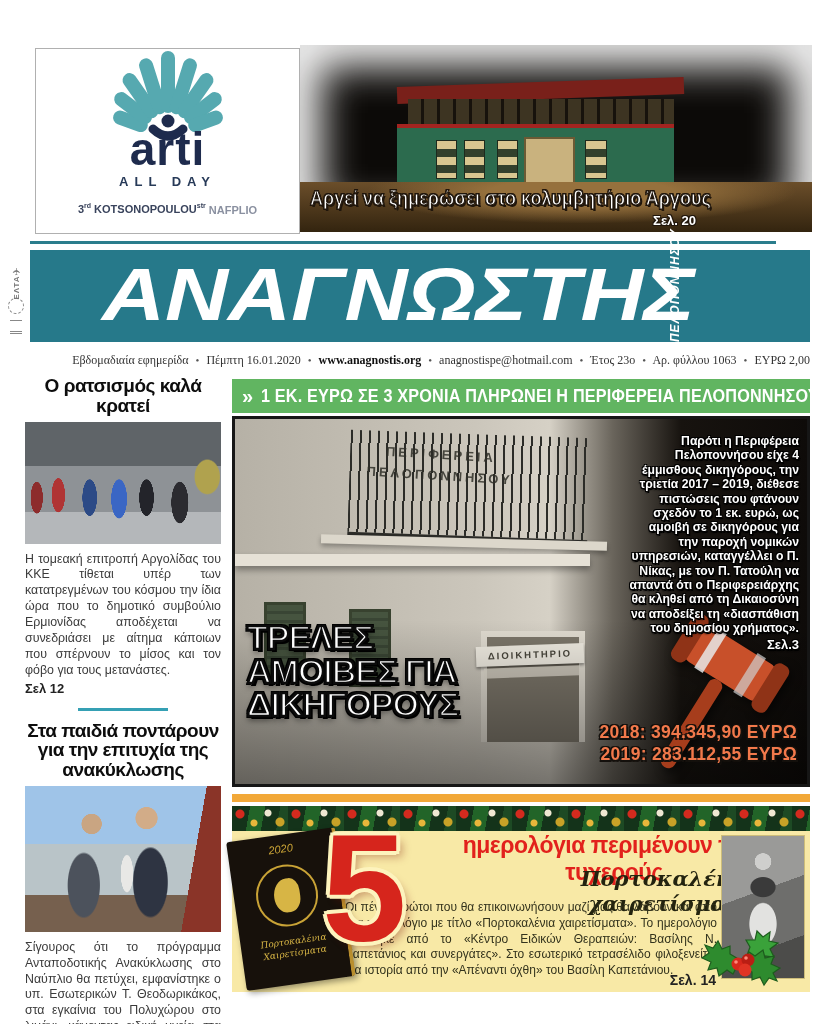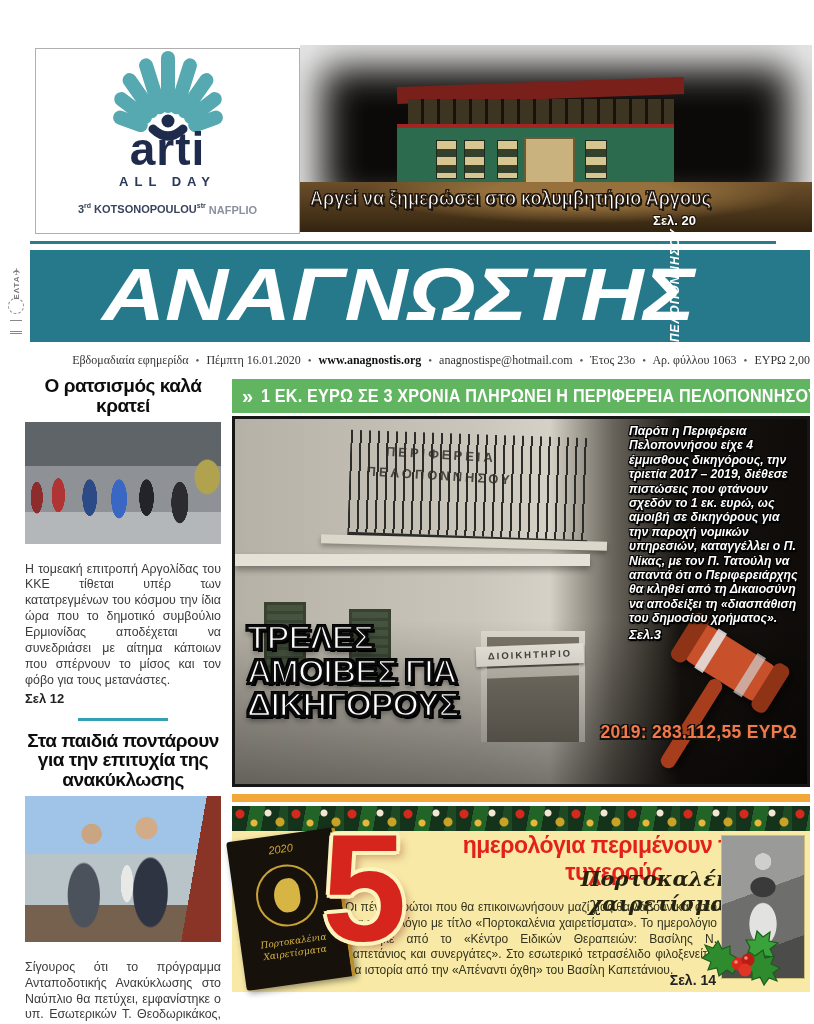--- a/index.html
+++ b/index.html
@@ -74,21 +74,21 @@
      radial-gradient(ellipse 22px 30px at 93% 45%,#b0a24e 0 55%,transparent 60%),
      linear-gradient(#5f6468 0 36%,#8e9296 36% 74%,#b4b7ba 74%);}
   .photo-men{height:146px;background:
      radial-gradient(circle 11px at 34% 26%,#c9a582 0 90%,transparent 95%),
      radial-gradient(circle 12px at 62% 22%,#d2ac88 0 90%,transparent 95%),
      radial-gradient(ellipse 26px 52px at 30% 68%,#4c525c 0 60%,transparent 64%),
      radial-gradient(ellipse 28px 56px at 64% 66%,#2e3442 0 60%,transparent 64%),
      radial-gradient(ellipse 10px 30px at 52% 60%,#e8e8e6 0 60%,transparent 64%),
      linear-gradient(100deg,transparent 0 82%,#8a3428 82%),
      linear-gradient(#9fc4e8 0 40%,#b9c4c8 40% 75%,#76604e 75%);}
-  .lc-body{font-size:12.4px;line-height:1.28;color:#3b3b3b;text-align:justify;margin-top:18px;}
+  .lc-body{font-size:12.4px;line-height:1.28;color:#3b3b3b;text-align:justify;margin-top:8px;}
   .lc-pageref{font-size:13px;font-weight:bold;color:#222;margin-top:2px;}
   .lc-divider{width:90px;height:3px;background:#35a0b4;margin:12px auto 10px;}
 
   
   .kicker{position:absolute;left:232px;top:379px;width:578px;height:34px;background:#61b561;
           color:#fff;display:flex;align-items:center;box-sizing:border-box;padding-left:10px;}
   .kicker-marker{font-size:20px;font-weight:bold;margin-right:10px;letter-spacing:-2px;}
   .kicker-text{font-size:18px;font-weight:bold;white-space:nowrap;transform:scaleX(.9);
                transform-origin:left center;letter-spacing:.2px;}
 
@@ -109,23 +109,23 @@
   .mp-win{position:absolute;width:36px;height:72px;background:
           repeating-linear-gradient(#46543f 0 6px,#394534 6px 9px);border:3px solid #38422f;}
   .mp-portal{position:absolute;left:43%;top:58%;width:92px;height:105px;background:#7c766a;
              border:6px solid #e0dbd0;border-bottom:0;}
   .mp-sign2{position:absolute;left:42.2%;top:62%;width:108px;height:20px;background:#f0ece2;
             color:#4a473d;font-weight:bold;font-size:9.5px;letter-spacing:2px;text-align:center;
             line-height:20px;transform:rotate(-2deg);box-shadow:0 2px 3px rgba(0,0,0,.4);}
   .mp-sign2b{position:absolute;left:43.5%;top:68%;width:96px;height:10px;background:#ded9cd;
              opacity:.8;transform:rotate(-2deg);}
 
-  .mp-sidetext{position:absolute;right:8px;top:5px;width:170px;text-align:left;color:#fff;
+  .mp-sidetext{position:absolute;right:8px;top:15px;width:170px;text-align:right;color:#fff;
                font-weight:bold;font-size:12.2px;line-height:1.18;
-               text-shadow:1.5px 1.5px 0 #000,-1px -1px 0 #000,1px -1px 0 #000,-1px 1px 0 #000,0 2px 2px #000;font-style:italic;}
+               text-shadow:1.5px 1.5px 0 #000,-1px -1px 0 #000,1px -1px 0 #000,-1px 1px 0 #000,0 2px 2px #000;}
   .mp-sidepage{margin-top:2px;font-size:13px;}
 
   .mp-headline{position:absolute;left:12px;top:202px;color:#fff;font-weight:700;font-size:34px;
                line-height:.99;letter-spacing:-1px;-webkit-text-stroke:2.5px #0b0b0b;
                text-shadow:3px 3px 0 #000,-2px -2px 0 #000,2px -2px 0 #000,-2px 2px 0 #000,0 4px 6px rgba(0,0,0,.6);}
   .mp-gavel{position:absolute;right:16px;top:190px;filter:drop-shadow(3px 4px 5px rgba(0,0,0,.55));}
   .mp-amounts{position:absolute;right:10px;top:302px;text-align:right;color:#f2794b;font-weight:900;
               font-size:17.5px;line-height:1.28;letter-spacing:.3px;
               text-shadow:2px 2px 0 #14100c,-1.5px -1.5px 0 #14100c,1.5px -1.5px 0 #14100c,-1.5px 1.5px 0 #14100c;}
 
@@ -300,20 +300,21 @@
       <div class="mp-sidepage">Σελ.3</div>
     </div>
 
     <div class="mp-headline">
       <div>ΤΡΕΛΕΣ</div>
       <div>ΑΜΟΙΒΕΣ ΓΙΑ</div>
       <div>ΔΙΚΗΓΟΡΟΥΣ</div>
     </div>
 
     <div class="mp-amounts">
+      <div>2018: 394.345,90 ΕΥΡΩ</div>
       <div>2019: 283.112,55 ΕΥΡΩ</div>
     </div>
   </div>
 
   <div class="orange-bar"></div>
 
   <div class="promo">
     <div class="garland"></div>
 
     <div class="calendar">

